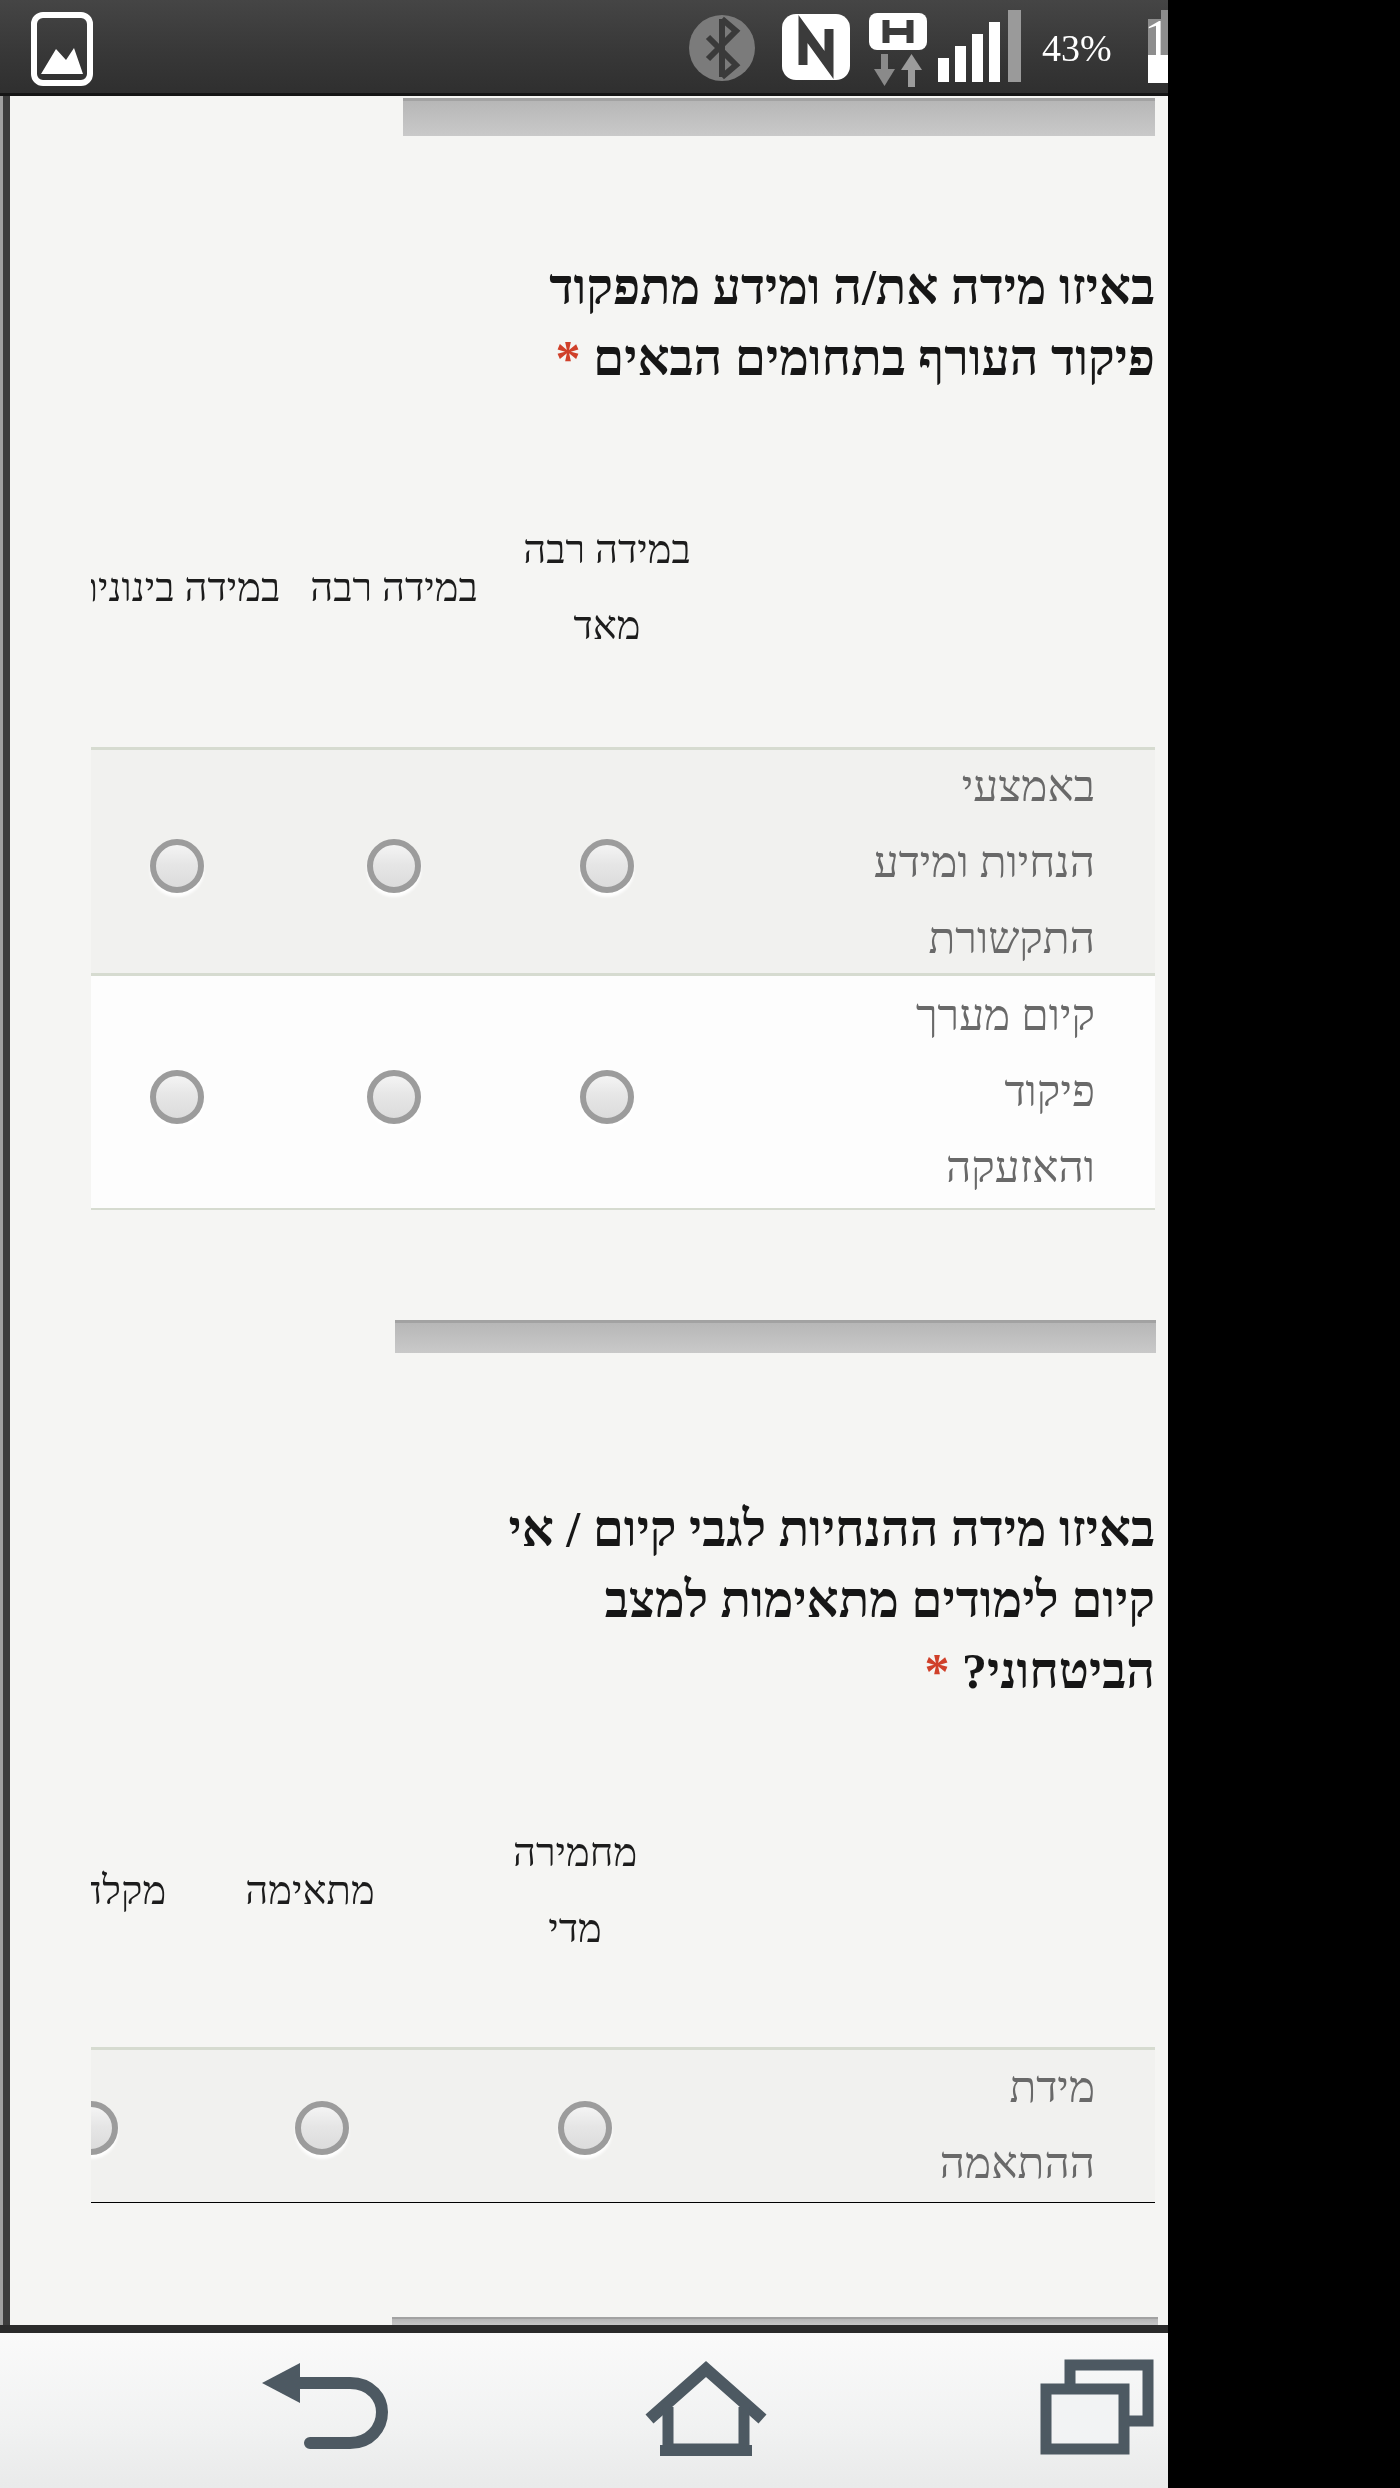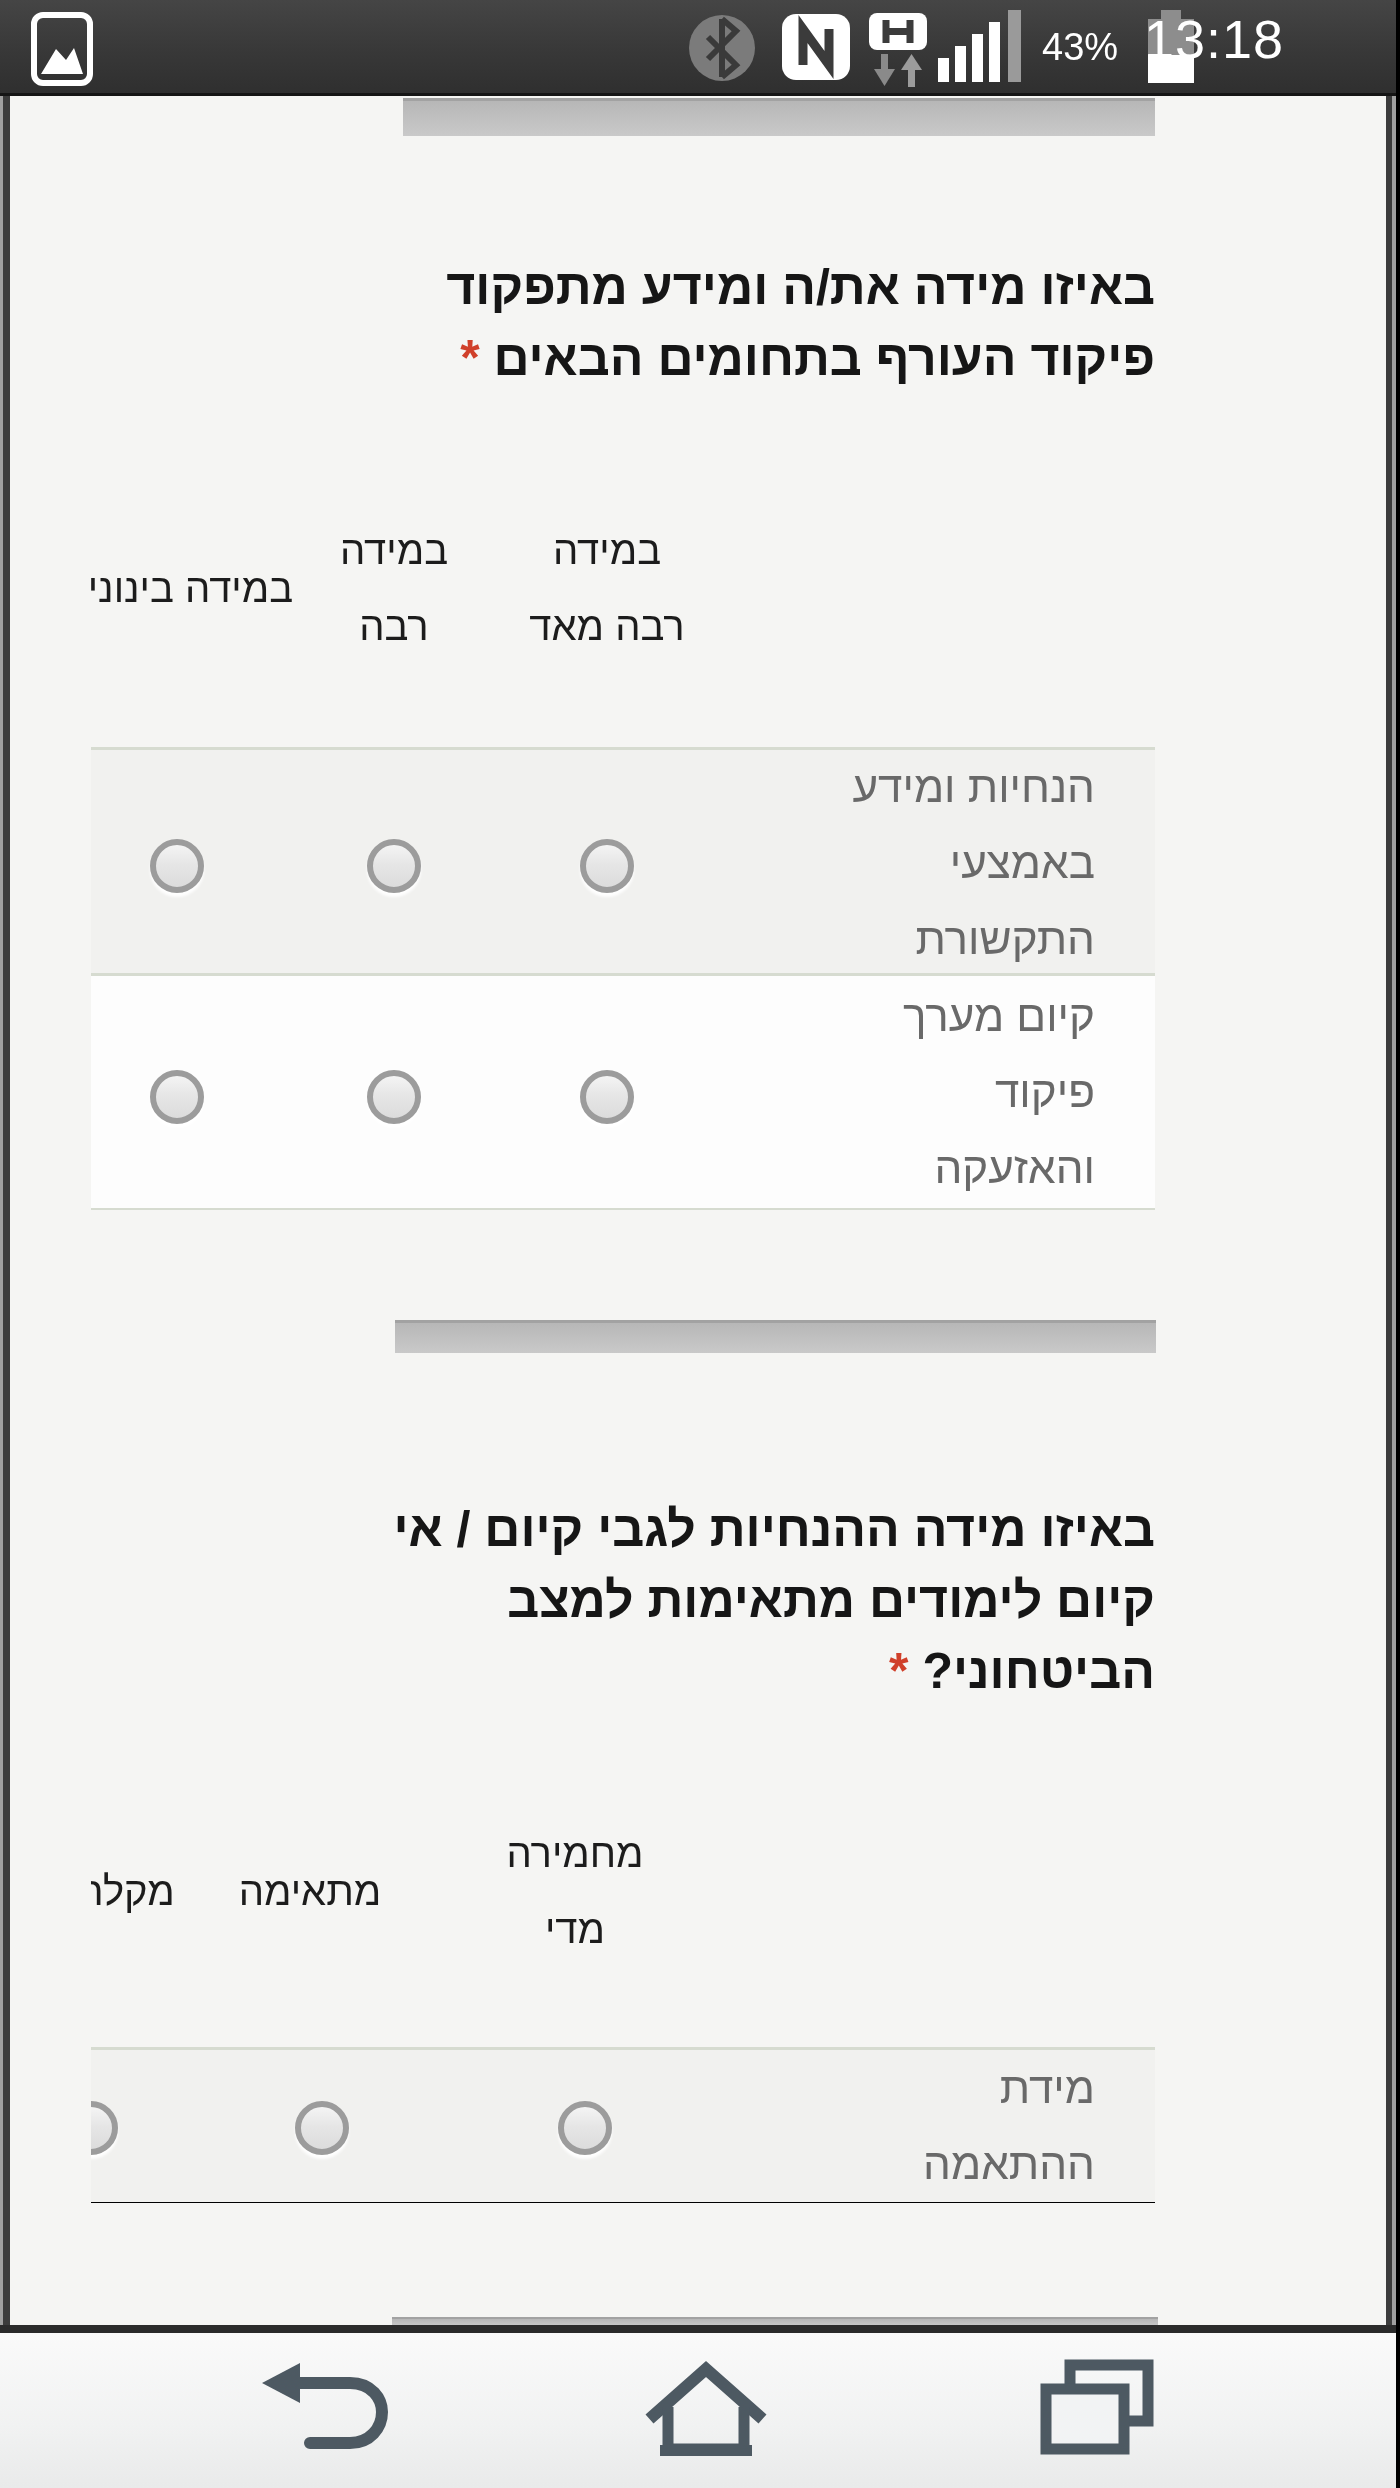--- a/index.html
+++ b/index.html
@@ -1,18 +1,18 @@
 <!DOCTYPE html>
 <html><head>
 <meta charset="utf-8">
 <style>
   html,body{margin:0;padding:0;background:#000;}
   #screen{
-    position:relative;width:1396px;height:2488px;overflow:hidden;
-    background:#f5f5f3;font-family:Liberation Sans, sans-serif;
+    position:relative;width:1168px;height:2488px;overflow:hidden;
+    background:#f5f5f3;font-family:Liberation Serif, serif;
   }
   
   #statusbar{
     position:absolute;left:0;top:0;width:1400px;height:96px;
     background:linear-gradient(180deg,#454545 0%,#383838 55%,#2f2f2f 100%);
     border-bottom:3px solid #151515;box-sizing:border-box;z-index:50;
   }
   .sb-abs{position:absolute;}
   #sb-time{left:1144px;top:8px;color:#fff;font-size:54px;font-weight:400;letter-spacing:1px;}
   #sb-batt-pct{left:1042px;top:26px;color:#fff;font-size:38px;}
@@ -145,22 +145,22 @@
     <div><span>פיקוד העורף בתחומים הבאים</span> <span class="req">*</span></div>
   </div>
 
   <div id="grid1" class="grid">
     <div id="g1h0" class="hdr-cell">במידה רבה מאד</div>
     <div id="g1h1" class="hdr-cell">במידה רבה</div>
     <div id="g1h2" class="hdr-cell">במידה בינונית</div>
 
     <div id="g1r0" class="grow">
       <div class="row-label">
+        <div>באמצעי</div>
         <div>הנחיות ומידע</div>
-        <div>באמצעי</div>
         <div>התקשורת</div>
       </div>
       <div class="radio" style="left:489px;top:89px;"></div>
       <div class="radio" style="left:276px;top:89px;"></div>
       <div class="radio" style="left:59px;top:89px;"></div>
     </div>
 
     <div id="g1r1" class="grow">
       <div class="row-label">
         <div>קיום מערך</div>

